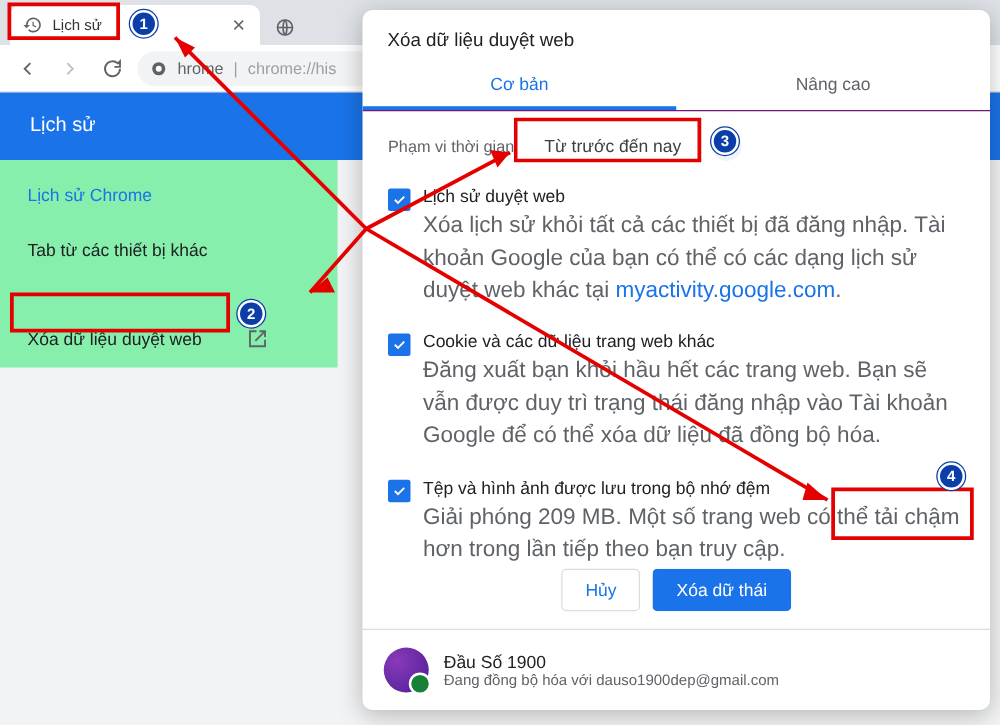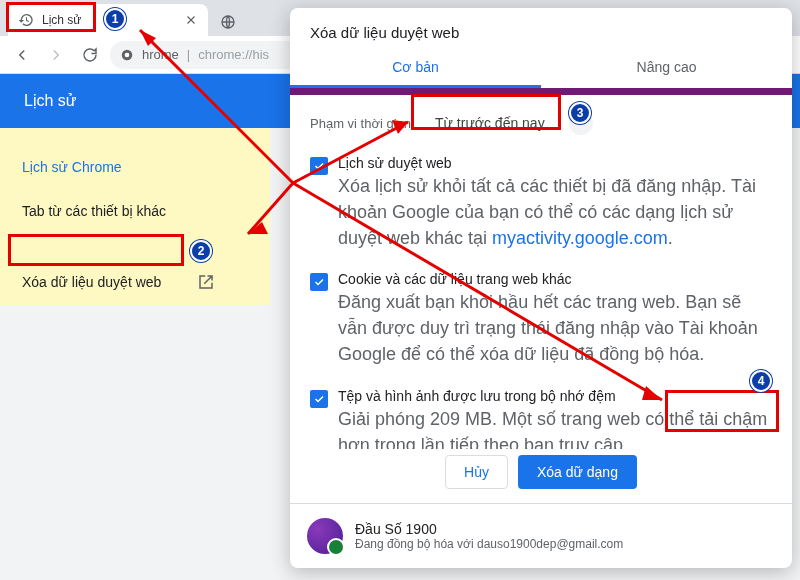--- a/index.html
+++ b/index.html
@@ -16,30 +16,30 @@
   .toolbar { height: 38px; background: #fff; display:flex; align-items:center; padding:0 8px; gap:6px; border-bottom:1px solid #dadce0;}
   .navbtn { width:28px;height:28px;display:flex;align-items:center;justify-content:center;color:#5f6368;border-radius:50%; }
   .omnibox { flex:1; height:28px; background:#f1f3f4; border-radius:14px; display:flex; align-items:center; padding:0 10px; gap:8px; font-size:13px; color:#5f6368; }
   .omnibox .lock { width:14px;height:14px; }
   .omni-left { color:#5f6368; }
   .omni-right { color:#9aa0a6; }
 
   
   .page { position:relative; }
   .history-header { background:#1a73e8; color:#fff; font-size:16px; padding:18px 24px; font-weight:500;}
-  .sidebar { background:#fef9c3; width:270px; padding-top:17px; }
+  .sidebar { background:#86efac; width:270px; padding-top:6px; }
   .side-item { padding:14px 22px; font-size:14px; color:#202124; cursor:pointer; }
   .side-item.active { color:#1a73e8; font-weight:500; }
   .side-clear { padding:14px 22px; font-size:14px; color:#202124; display:flex; align-items:center; gap:12px;}
   .ext-icon { width:18px;height:18px;color:#5f6368; }
 
   
   .dialog { position:absolute; left:290px; top:8px; width:502px; height:560px; background:#fff; border-radius:8px; box-shadow:0 4px 20px rgba(0,0,0,.25); display:flex; flex-direction:column; overflow:hidden;}
   .dlg-title { font-size:15px; color:#202124; padding:16px 20px 8px; }
-  .dlg-tabs { display:flex; border-bottom:7px solid #701a75; }
+  .dlg-tabs { display:flex; border-bottom:1px solid #701a75; }
   .dlg-tab { flex:1; text-align:center; padding:10px 0; font-size:14px; color:#5f6368; cursor:pointer; }
   .dlg-tab.sel { color:#1a73e8; border-bottom:3px solid #1a73e8; font-weight:500; }
   .dlg-body { padding:14px 20px 0; font-size:13px; color:#5f6368; overflow:auto; flex:1;}
   .range-row { display:flex; align-items:center; gap:10px; margin-bottom:18px;}
   .range-sel { display:flex; align-items:center; gap:30px; padding:6px 14px; color:#404040; font-size:14px;}
   .dropdown-caret { width:24px;height:24px;background:#f1f3f4;border-radius:50%;display:flex;align-items:center;justify-content:center;color:#5f6368;}
   .chk-row { display:flex; gap:10px; margin-bottom:20px; }
   .chkbox { width:18px;height:18px;background:#1a73e8;border-radius:2px;flex-shrink:0;margin-top:2px;display:flex;align-items:center;justify-content:center;color:#fff;}
   .chk-text strong { display:block;color:#202124;font-weight:400;font-size:14px;margin-bottom:2px;}
   .chk-text span { font-size:18px;color:#5f6368; line-height:1.45;}
@@ -178,21 +178,21 @@
         </div>
       <div class="chk-text">
         <strong>Tệp và hình ảnh được lưu trong bộ nhớ đệm</strong>
         <span>Giải phóng 209 MB. Một số trang web có thể tải chậm hơn trong lần tiếp theo bạn truy cập.</span>
       </div>
     </div>
   </div>
 
   <div class="dlg-actions">
     <div class="btn btn-cancel">Hủy</div>
-    <div class="btn btn-primary">Xóa dữ dạng</div>
+    <div class="btn btn-primary">Xóa dữ thái</div>
   </div>
 
   <div class="sync-row">
     <div class="avatar"></div>
     <div>
       <div class="sync-name">Đầu Số 1900</div>
       <div class="sync-email"><span>Đang đồng bộ hóa với </span><span>dauso1900dep@gmail.com</span></div>
     </div>
   </div>
 

